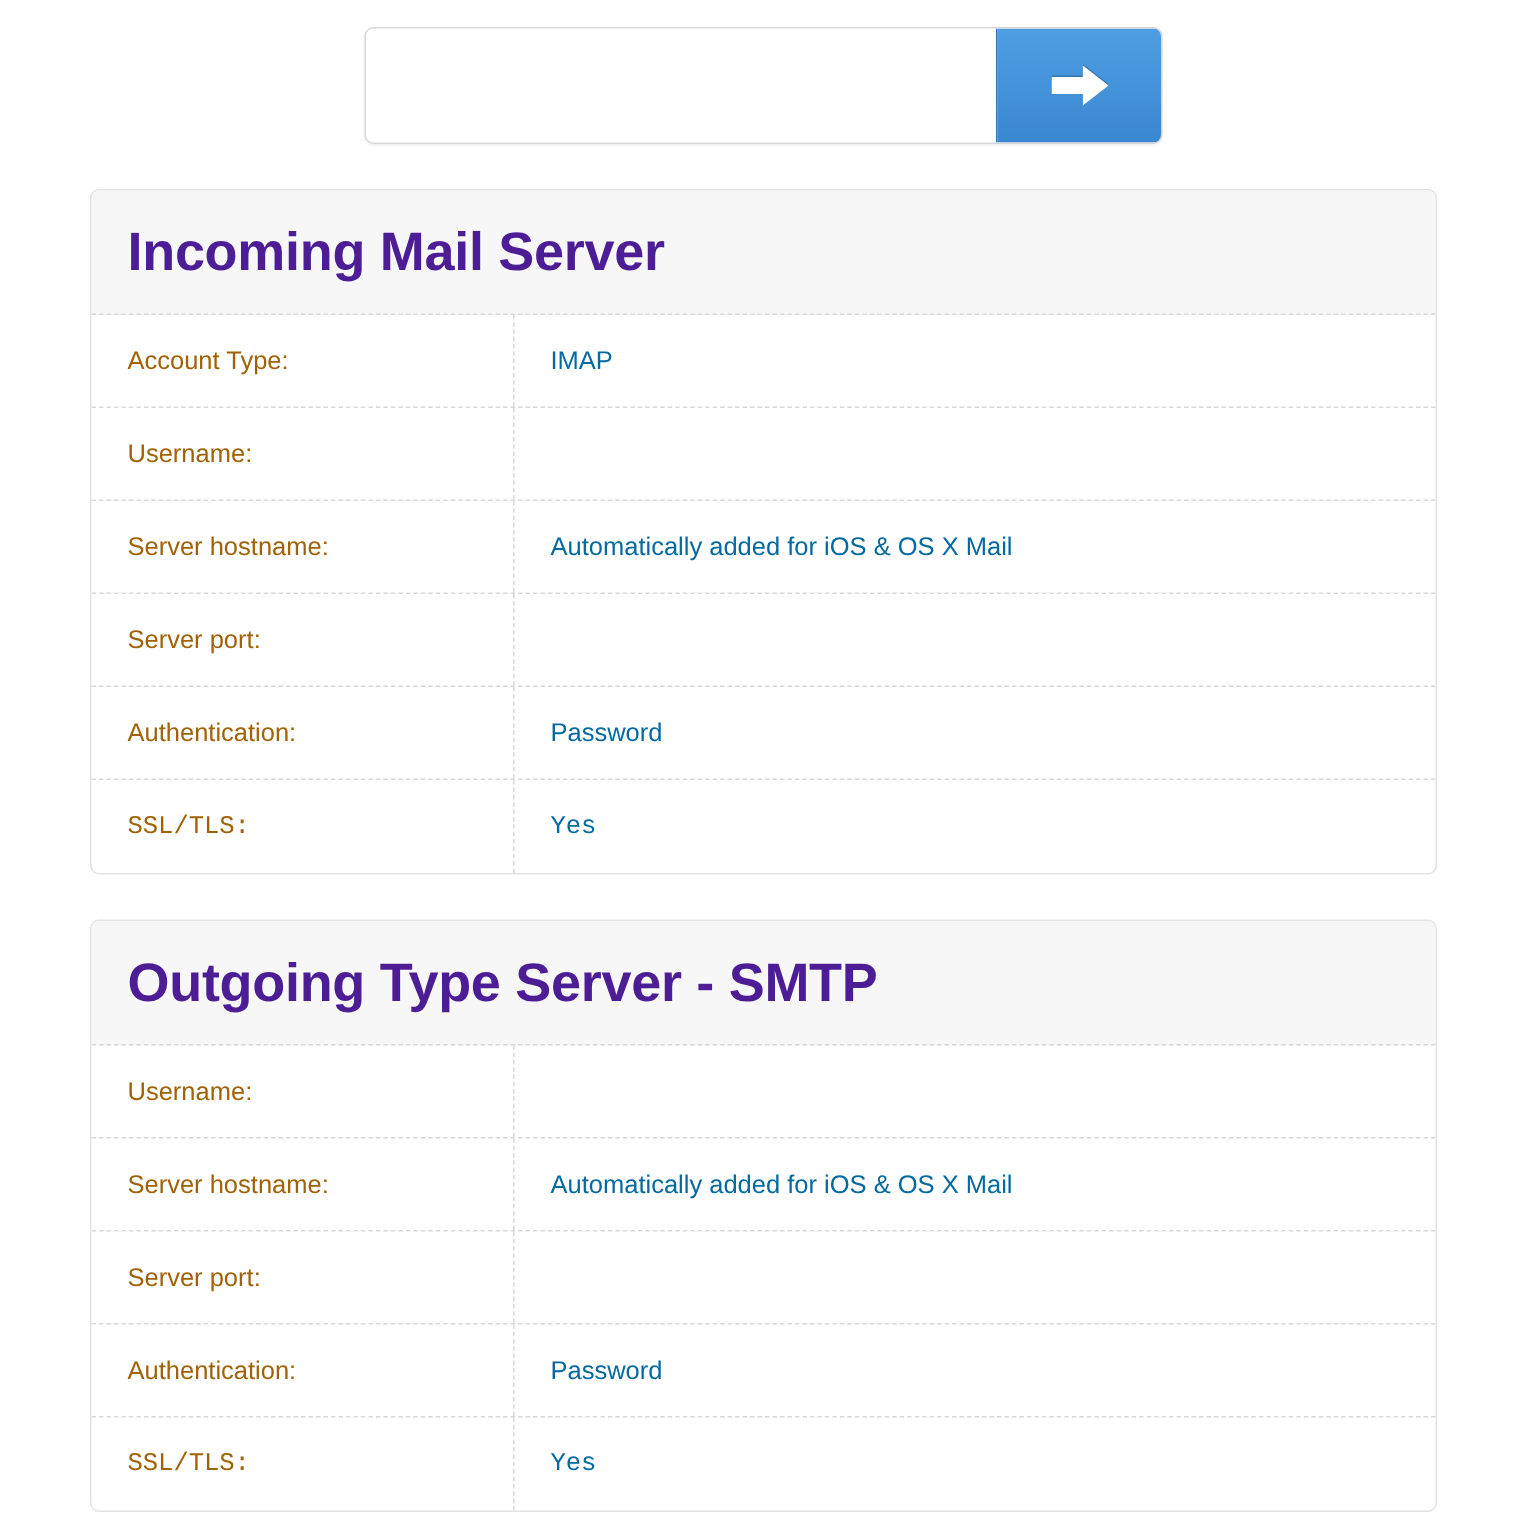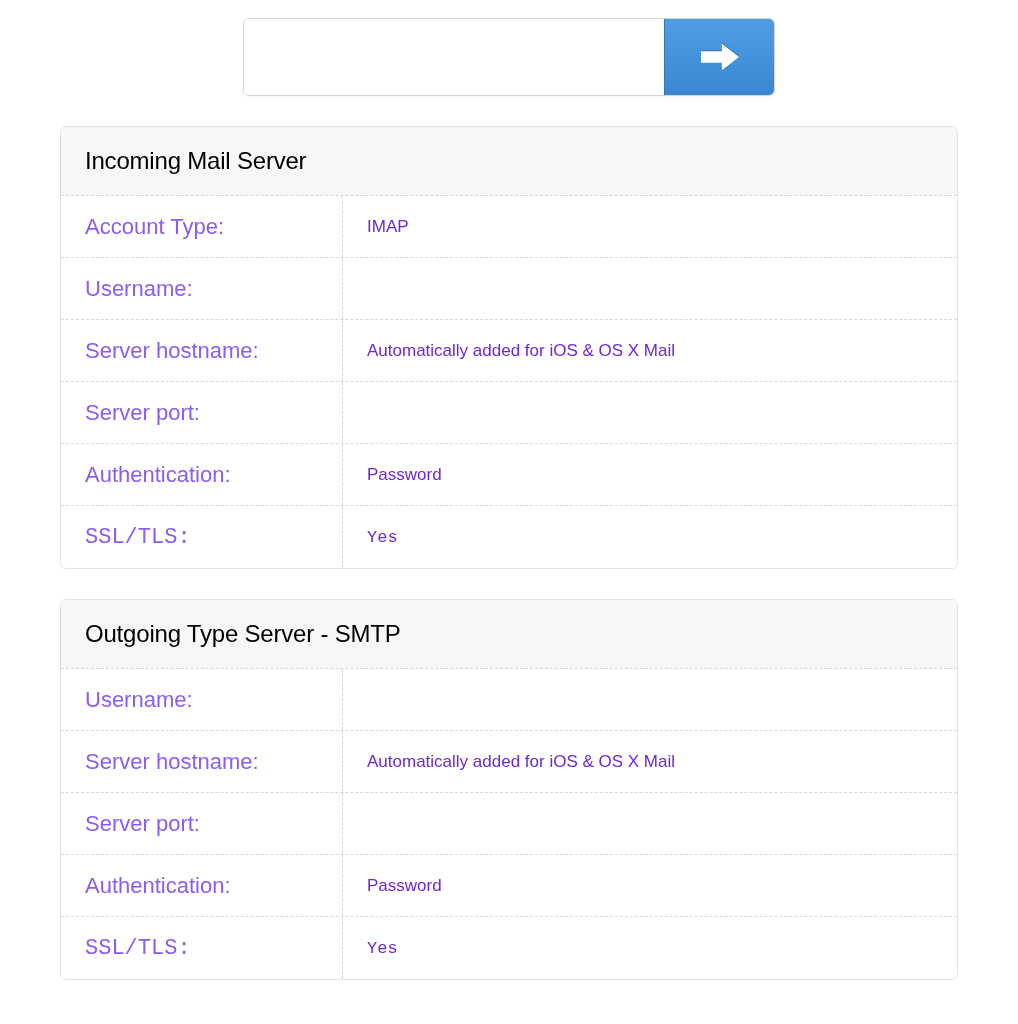--- a/index.html
+++ b/index.html
@@ -79,47 +79,47 @@
     margin-bottom: 30px;
     overflow: hidden;
     position: relative;
   }
   .panel-header {
     background: #f7f7f7;
     padding: 20px 24px;
     border-bottom: 1px dashed #d8d8d8;
   }
   .panel-header h2 {
-    font-size: 24px;
-    font-weight: 400;
-    color: #000000;
+    font-size: 36px;
+    font-weight: 700;
+    color: #4c1d95;
     letter-spacing: -0.2px;
   }
   .row {
     display: flex;
     border-bottom: 1px dashed #d8d8d8;
     min-height: 62px;
     align-items: center;
   }
   .row:last-child { border-bottom: none; font-family: Liberation Mono, monospace; }
   .row-label {
     width: 282px;
     padding: 0 24px;
-    color: #8b5cf6;
-    font-size: 22px;
+    color: #a16207;
+    font-size: 17px;
     font-weight: 400;
     border-right: 1px dashed #d8d8d8;
     align-self: stretch;
     display: flex;
     align-items: center;
   }
   .row-value {
     flex: 1;
     padding: 0 24px;
-    color: #6d28d9;
+    color: #0369a1;
     font-size: 17px;
     font-weight: 400;
   }
 </style>
 </head>
 <body>
 
 <div class="search-wrap">
   <div class="search-box">
     <input class="search-input" type="text" value="" style="">

